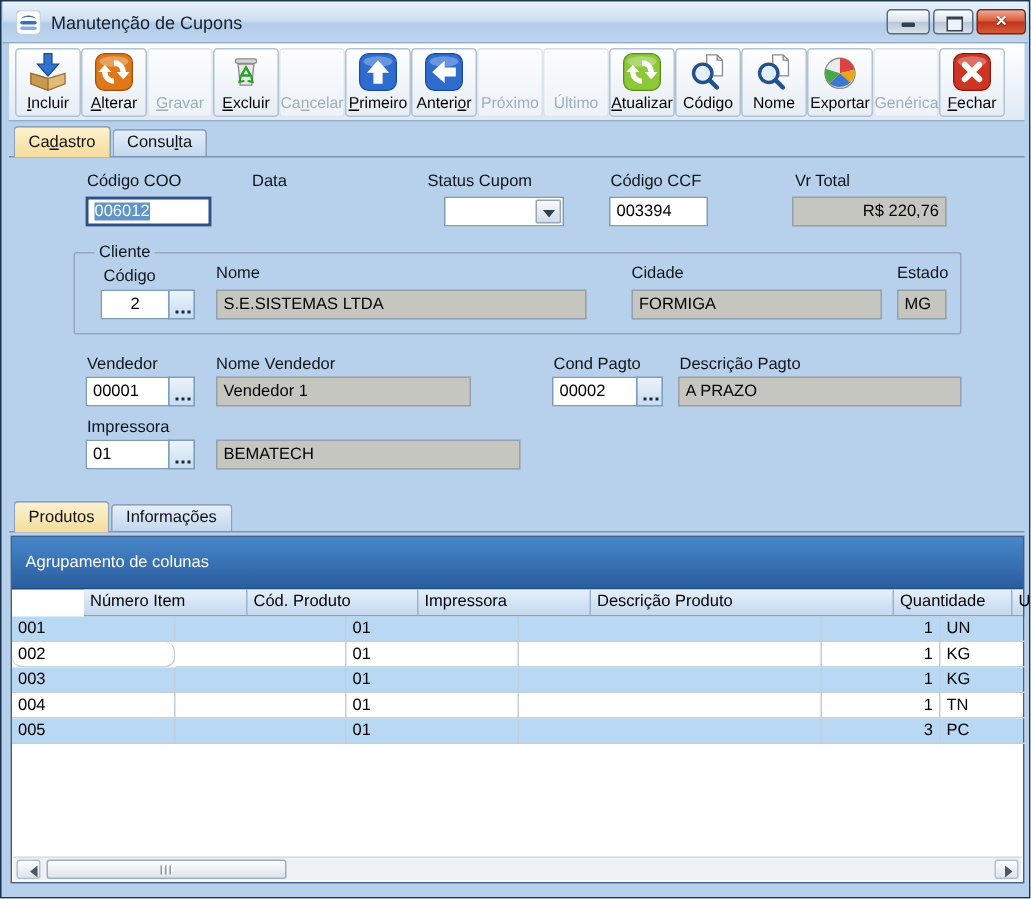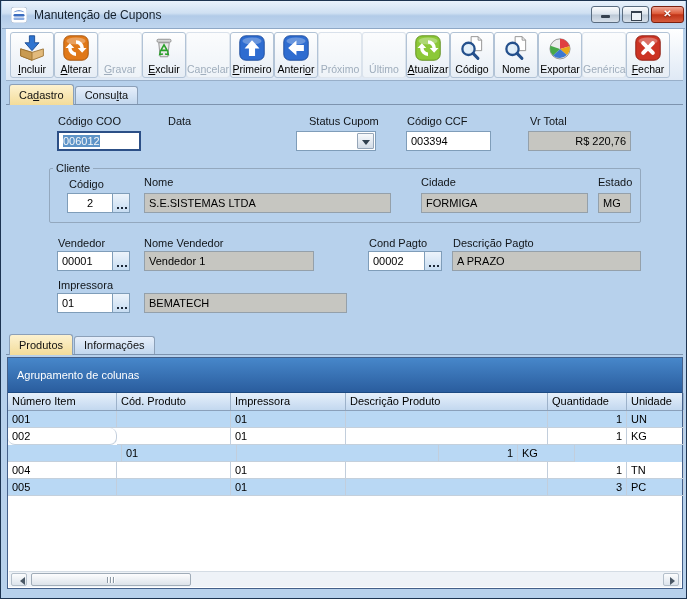--- a/index.html
+++ b/index.html
@@ -40,26 +40,26 @@
   .txt.focus{border:2px solid #2c4f86;line-height:16px;}
   .txt.ro{background:#c6c6c1;border-color:#94a0aa;}
   .sel{background:#5e94c8;color:#f4f6f8;}
   .right{text-align:right;}
   .center{text-align:center;}
   .combo-btn{position:absolute;right:1px;top:1px;bottom:1px;width:17px;background:linear-gradient(#f8fafc,#d2dce7);border:1px solid #96a6b8;border-radius:1px;}
   .combo-btn::after{content:"";position:absolute;left:4px;top:6px;border:4px solid transparent;border-top:5px solid #30404e;}
   .dots{position:absolute;width:18px;height:20px;background:linear-gradient(#ecf3fb,#c8ddf2);border:1px solid #7f9db9;}
   .dots::after{content:"";position:absolute;left:4px;top:13px;width:2px;height:2px;background:#1c2838;box-shadow:4px 0 #1c2838,8px 0 #1c2838;}
   .group{position:absolute;border:1px solid #93a8be;border-radius:2px;}
-  .group-label{position:absolute;top:-7px;left:3px;background:#b7d1ec;padding:0 3px;font-size:11px;color:#101418;}
+  .group-label{position:absolute;top:-7px;left:13px;background:#b7d1ec;padding:0 3px;font-size:11px;color:#101418;}
   
   .grid{position:absolute;left:6px;top:356px;width:676px;height:232px;border:1px solid #44608a;background:#fff;}
   .band{height:35px;background:linear-gradient(#4787ca,#2a5d9e);border-bottom:1px solid #1c4a82;color:#fff;
     font-size:11px;line-height:34px;padding-left:9px;}
-  .ghead{display:flex;height:18px;background:linear-gradient(#e6f0fb,#c3d8ef);border-bottom:1px solid #8aa0ba;}
+  .ghead{display:flex;height:18px;background:linear-gradient(#e6f0fb,#c3d8ef);border-bottom:1px solid #8aa0ba;margin-left:48px;}
   .hc{border-right:1px solid #9db2ca;font-size:11px;line-height:17px;padding:0 4px;flex:none;overflow:hidden;white-space:nowrap;}
   .grow{display:flex;height:17px;background:#fff;}
   .grow.alt{background:#b9d8f4;}
   .gc{border-right:1px solid #c2cedc;border-bottom:1px solid #c4d0dc;font-size:11px;line-height:16px;padding:0 4px;flex:none;overflow:hidden;white-space:nowrap;}
   .hscroll{position:absolute;left:1px;right:1px;bottom:1px;height:16px;background:#eef2f7;border-top:1px solid #d4dce4;}
   .sb-btn{position:absolute;top:1px;width:16px;height:13px;background:linear-gradient(#fcfdfe,#dde4ec);border:1px solid #b4bfca;border-radius:2px;}
   .sb-left{left:2px;} .sb-right{right:2px;}
   .sb-left::after{content:"";position:absolute;left:4px;top:3px;border:4px solid transparent;border-right:5px solid #4a5866;}
   .sb-right::after{content:"";position:absolute;left:6px;top:3px;border:4px solid transparent;border-left:5px solid #4a5866;}
   .sb-thumb{position:absolute;left:22px;top:1px;width:160px;height:13px;background:linear-gradient(#fdfdfe,#dde3ea);
@@ -198,28 +198,28 @@
   <div class="tabstrip tabs-top">
       <div class="tab active">Ca<u>d</u>astro</div>
       <div class="tab">Consu<u>l</u>ta</div>
     </div>
 
   <div class="lbl" style="left:57px;top:114px">Código COO</div>
   <div class="txt focus" style="left:56px;top:130px;width:84px"><span class="sel">006012</span></div>
 
   <div class="lbl" style="left:167px;top:114px">Data</div>
 
-  <div class="lbl" style="left:308px;top:114px">Status Cupom</div>
+  <div class="lbl" style="left:284px;top:114px">Status Cupom</div>
   <div class="txt" style="left:295px;top:130px;width:80px">
     <span></span>
     <span class="combo-btn"></span>
   </div>
 
   <div class="lbl" style="left:406px;top:114px">Código CCF</div>
-  <div class="txt" style="left:405px;top:130px;width:85px">003394</div>
+  <div class="txt" style="left:405px;top:130px;width:66px">003394</div>
 
   <div class="lbl" style="left:529px;top:114px">Vr Total</div>
   <div class="txt ro right" style="left:527px;top:130px;width:103px">R$ 220,76</div>
 
   <div class="group" style="left:48px;top:167px;width:592px;height:55px">
     <span class="group-label">Cliente</span>
   </div>
   <div class="lbl" style="left:68px;top:177px">Código</div>
   <div class="txt center" style="left:66px;top:192px;width:46px">2</div>
   <div class="dots" style="left:111px;top:192px"></div>
@@ -272,20 +272,21 @@
         </div>
         <div class="grow">
           <div class="gc" style="width: 109px; border-radius: 7px;">002</div>
           <div class="gc" style="width: 114px;"></div>
           <div class="gc" style="width: 115px;">01</div>
           <div class="gc" style="width: 202px;"></div>
           <div class="gc right" style="width: 79px;">1</div>
           <div class="gc" style="width: 57px;">KG</div>
         </div>
         <div class="grow alt">
+          <div class="gc" style="width: 109px;">003</div>
           <div class="gc" style="width: 114px;"></div>
           <div class="gc" style="width: 115px;">01</div>
           <div class="gc" style="width: 202px;"></div>
           <div class="gc right" style="width: 79px;">1</div>
           <div class="gc" style="width: 57px;">KG</div>
         </div>
         <div class="grow">
           <div class="gc" style="width: 109px;">004</div>
           <div class="gc" style="width: 114px;"></div>
           <div class="gc" style="width: 115px;">01</div>

